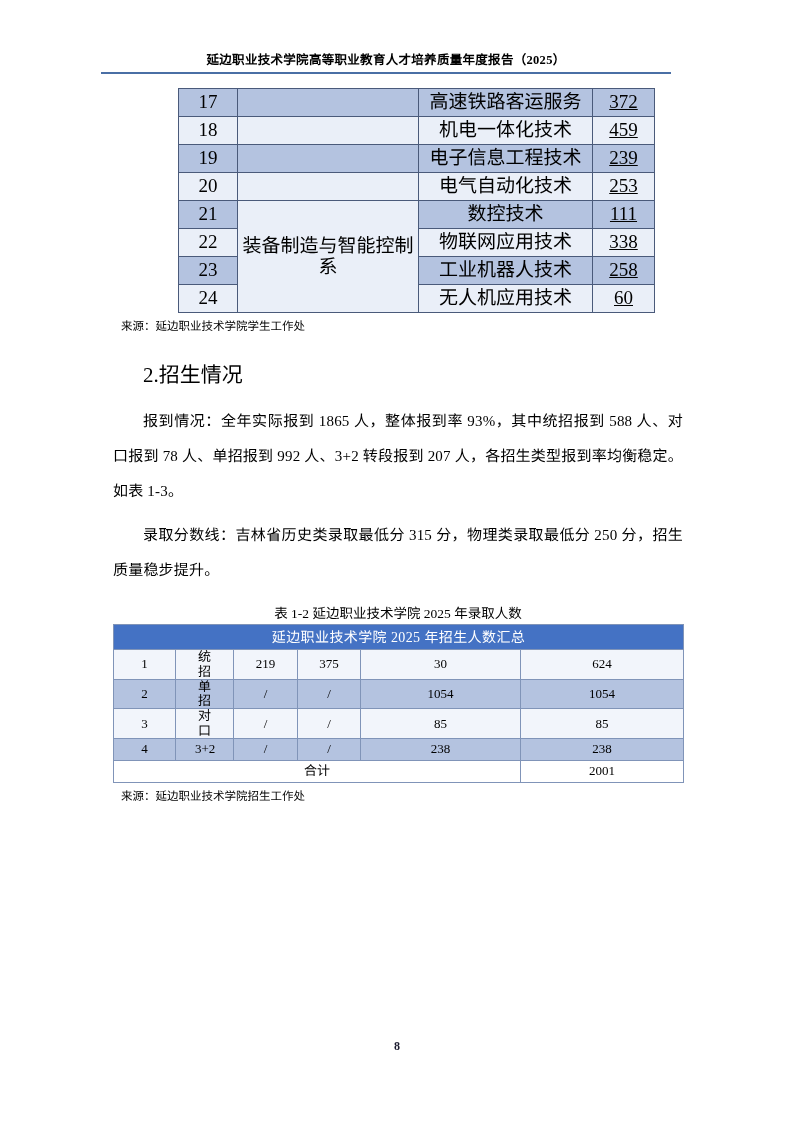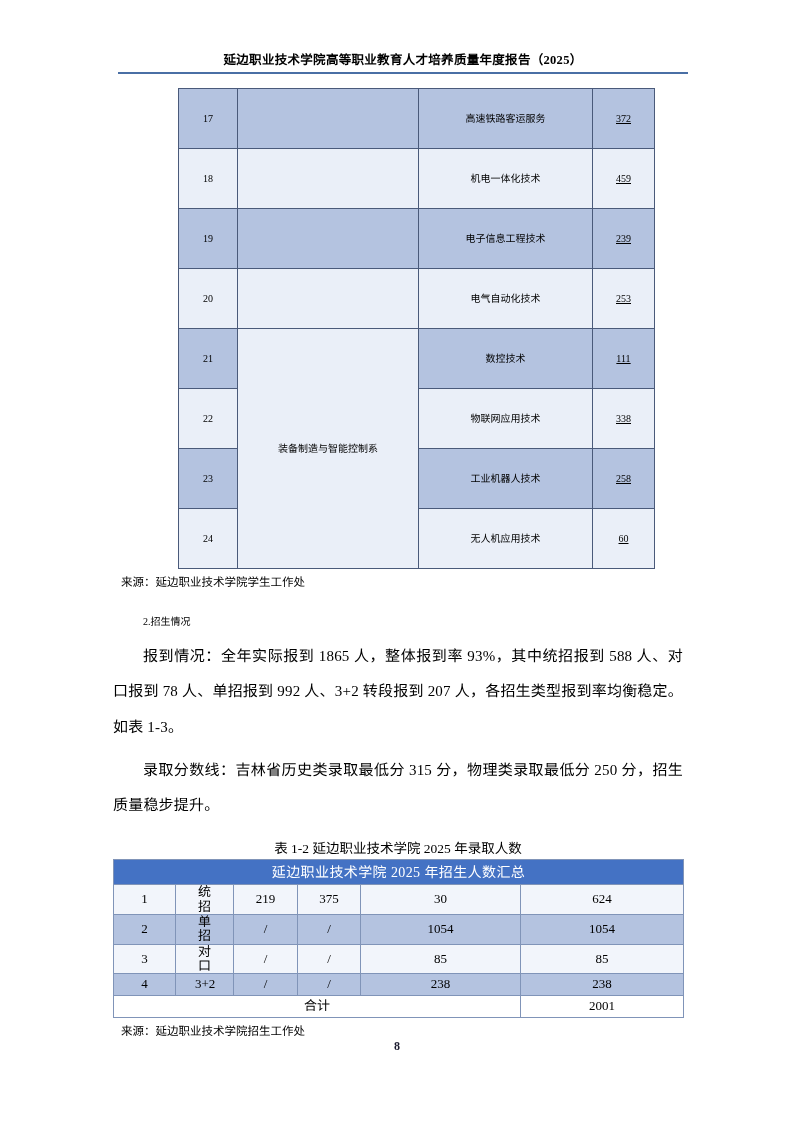--- a/index.html
+++ b/index.html
@@ -20,21 +20,21 @@
   .page {
     position: absolute;
     inset: 0;
     width: 794px;
     height: 1123px;
   }
 
   
   .doc-header {
     position: absolute;
-    left: 118px;
+    left: 101px;
     top: 52px;
     width: 570px;
     text-align: center;
   }
   .doc-header-title {
     font-size: 12.5px;
     font-weight: bold;
     letter-spacing: 0.3px;
     line-height: 1.3;
     white-space: nowrap;
@@ -60,42 +60,42 @@
     margin-left: 65px;
   }
   table.majors {
     border-collapse: collapse;
     width: 440px;
     table-layout: fixed;
   }
   table.majors td {
     border: 1px solid #4a5a7a;
     height: 27px;
-    font-size: 10px;
-    padding: 16px 4px;
+    font-size: 19px;
+    padding: 0 4px;
     line-height: 1.1;
   }
   .col-no    { width: 50px;  text-align: center; }
   .col-dept  { width: 172px; text-align: center; }
   .col-major { width: 165px; text-align: center; }
   .col-cnt   { width: 53px;  text-align: center; text-decoration: underline; }
 
   .rowA { background: #b4c3e0; }
   .rowB { background: #eaeff8; }
 
   .src-note {
     font-size: 11.5px;
     margin-top: 5px;
     margin-left: 8px;
     line-height: 1.4;
   }
 
   
   .section-head {
-    font-size: 10px;
+    font-size: 21px;
     margin-top: 22px;
     text-indent: 30px;
     line-height: 1.9;
   }
   p.body {
     font-size: 15px;
     line-height: 2.35;
     text-indent: 30px;
     margin: 8px 0 0 0;
     text-align: justify;

